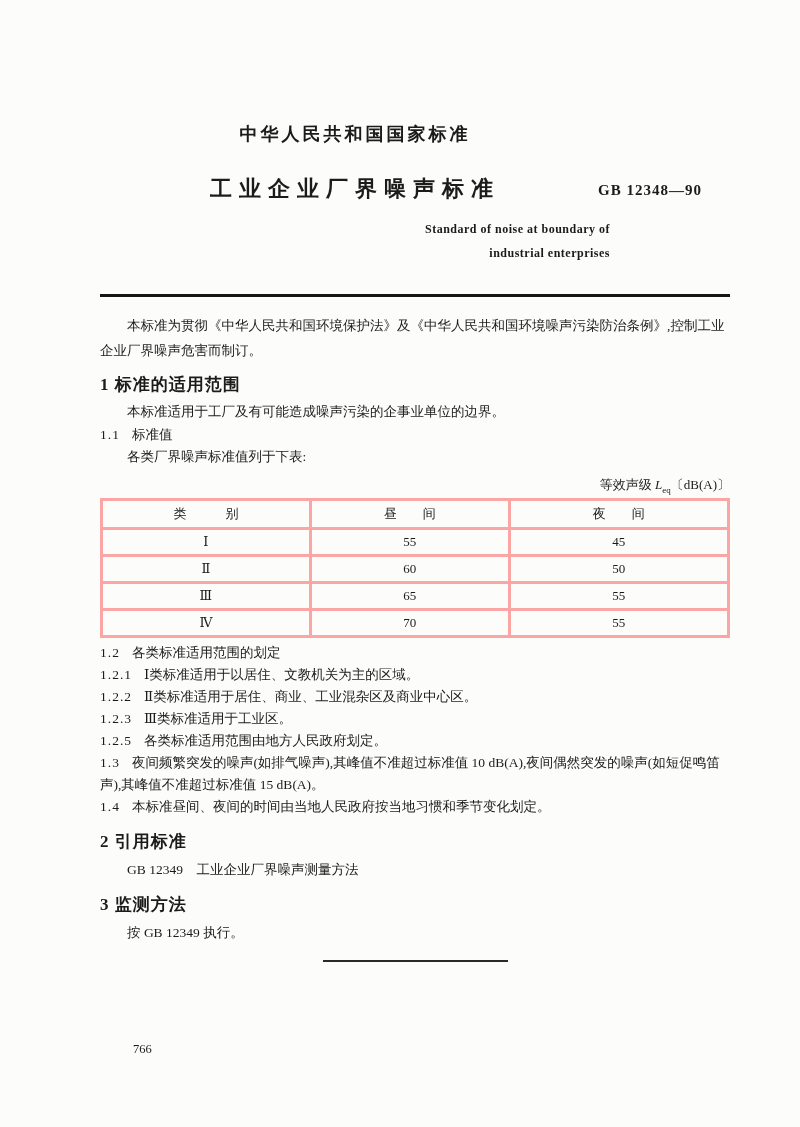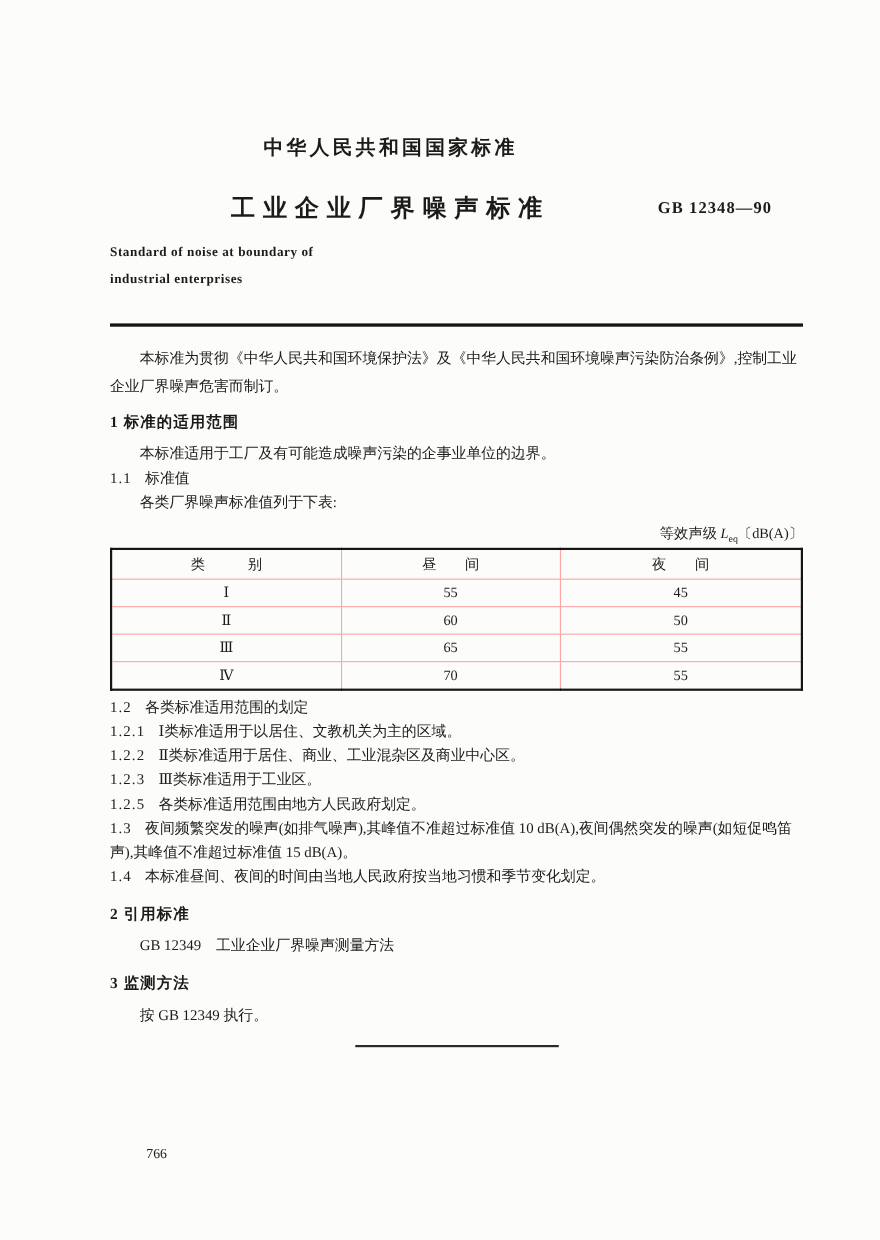--- a/index.html
+++ b/index.html
@@ -24,55 +24,55 @@
   .main-title {
     position: absolute; top: 174px; left: 0; width: 510px;
     text-align: center; font-size: 22px; font-weight: bold; letter-spacing: 7px;
     white-space: nowrap;
   }
   .std-code {
     position: absolute; top: 182px; left: 498px; width: 140px;
     font-size: 15px; font-weight: bold; letter-spacing: 1px; white-space: nowrap;
   }
   .en-title {
-    position: absolute; left: 0; width: 510px; text-align: left;
+    position: absolute; left: 0; width: 510px; text-align: right;
     font-size: 12px; font-weight: bold; letter-spacing: 0.5px;
   }
   .en1 { top: 222px; }
   .en2 { top: 246px; }
 
   .rule-thick { height: 3px; background: #151515; }
 
   
   .para { font-size: 13.5px; line-height: 25px; margin: 0; }
   .indent { text-indent: 2em; }
   .intro { margin-top: 16px; }
   .sec-heading {
-    font-size: 14px; font-weight: bold; margin: 12px 0 0 0; letter-spacing: 1px;
+    font-size: 17px; font-weight: bold; margin: 12px 0 0 0; letter-spacing: 1px;
     line-height: 19px;
   }
   .scope { margin-top: 5px; }
 
   .clause { font-size: 13.5px; line-height: 22px; margin: 0; }
   .clause .num { margin-right: 12px; letter-spacing: 1px; }
   .clauses { margin-top: 4px; }
 
   .lead { line-height: 22px; }
 
   .unit-label { text-align: right; font-size: 13px; margin: 8px 0 3px 0; }
   .unit-label .lvar { font-style: italic; }
   .unit-label sub { font-size: 9px; }
 
   
   table.std-table {
     width: 100%; border-collapse: collapse; margin-top: 3px;
     font-size: 13px; border: 2px solid #151515;
   }
   .std-table th, .std-table td {
-    border: 1px solid #fca5a5; text-align: center; padding: 4px 0;
+    border: 3px solid #fca5a5; text-align: center; padding: 4px 0;
     font-weight: normal; font-size: 13px;
   }
   .std-table col.c1 { width: 33.3%; }
   .std-table col.c2 { width: 31.7%; }
   .std-table col.c3 { width: 35%; }
 
   .sec2 { margin-top: 14px; }
   .sec-body { margin-top: 8px; line-height: 22px; }
 
   .end-divider { width: 185px; height: 2px; background: #2a2a2a; margin: 16px auto 0 auto; }

